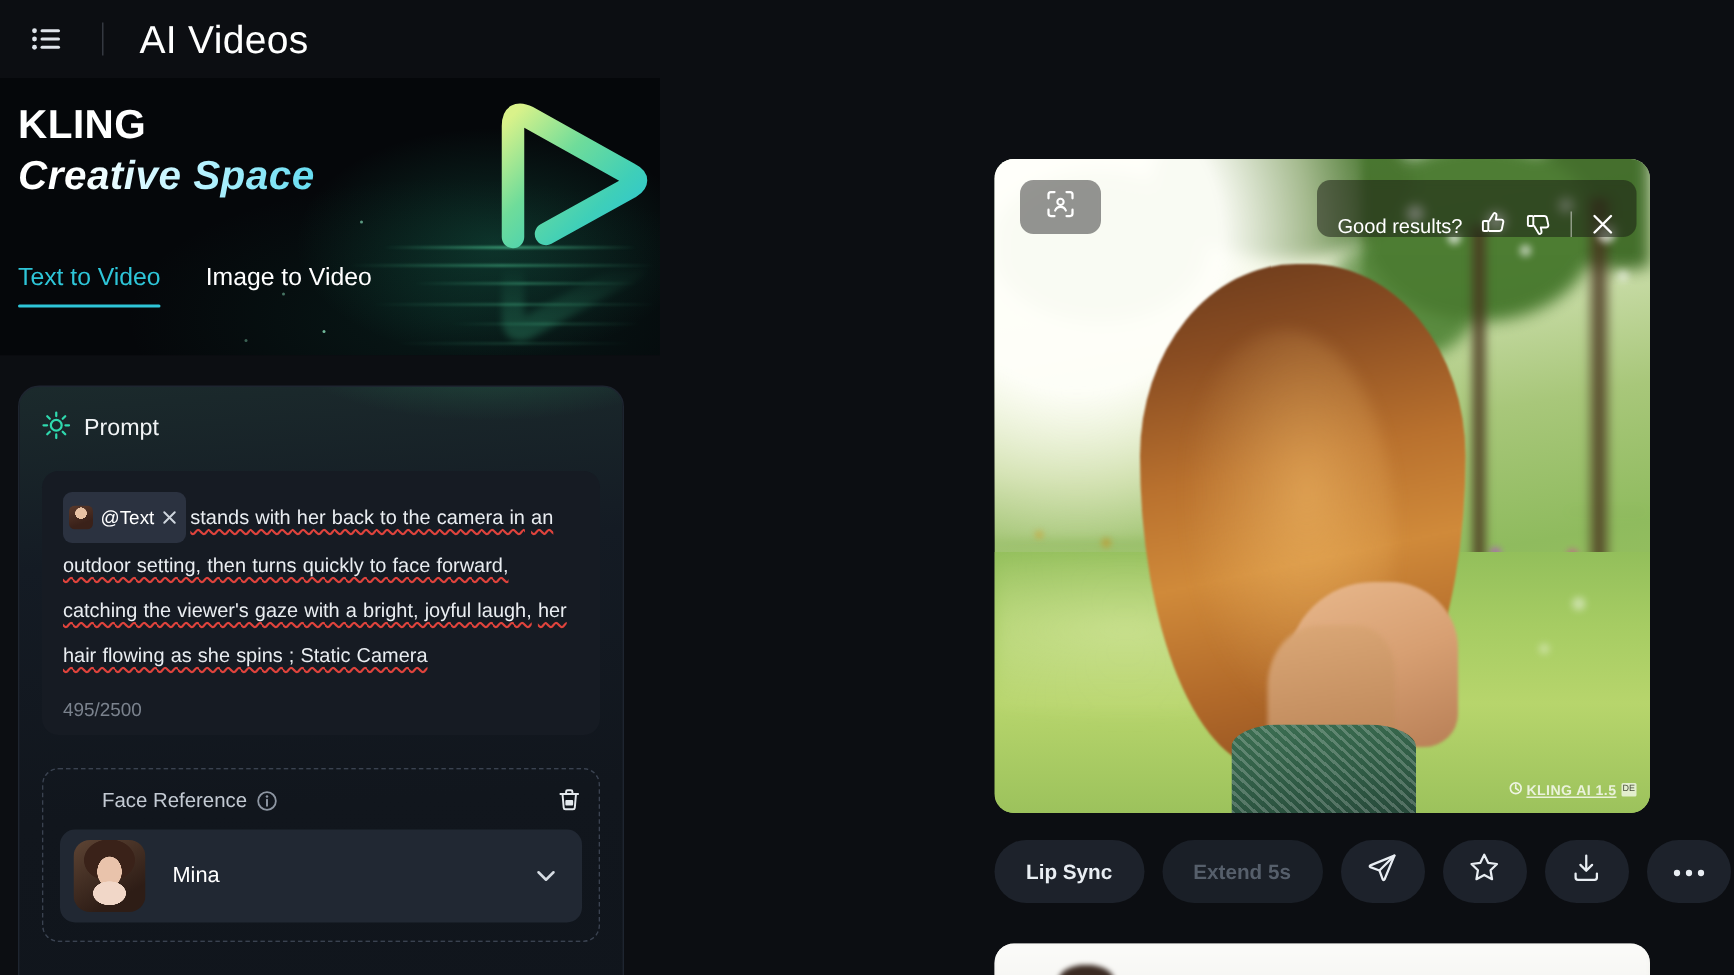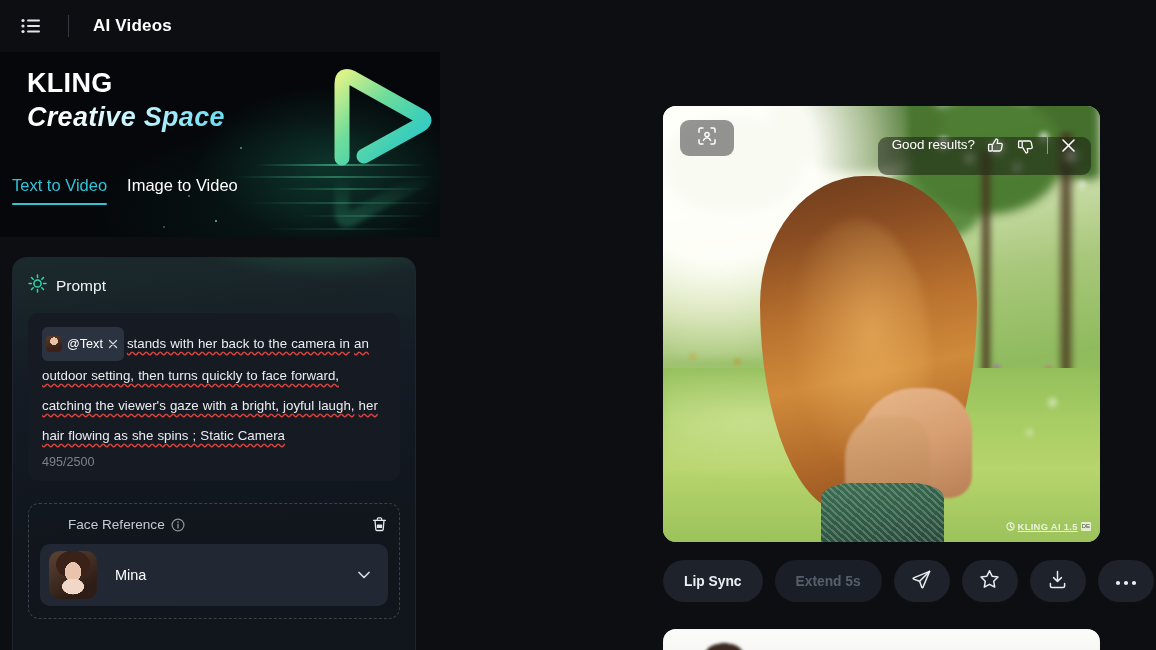--- a/index.html
+++ b/index.html
@@ -33,22 +33,22 @@
   .menu-btn svg { display: block; }
 
   .topbar-divider {
     width: 1px;
     height: 22px;
     background: #343840;
     margin: 0 24px 0 22px;
   }
 
   .app-title {
-    font-size: 17px;
-    font-weight: 700;
+    font-size: 26px;
+    font-weight: 400;
     letter-spacing: .2px;
     color: #fff;
     white-space: nowrap;
   }
 
   .model-pill {
     margin-left: 18px;
     height: 30px;
     display: flex;
     align-items: center;
@@ -146,21 +146,20 @@
     filter: blur(2.4px);
     -webkit-mask-image: linear-gradient(to top, transparent 10%, #000 95%);
             mask-image: linear-gradient(to top, transparent 10%, #000 95%);
   }
 
   .hero-text {
     position: absolute;
     left: 12px;
     top: 14px;
     z-index: 3;
-    margin-left: 15px;
   }
   .hero-line1 {
     font-size: 27px;
     font-weight: 700;
     letter-spacing: .3px;
     color: #ffffff;
     line-height: 1.26;
   }
   .hero-line2 {
     font-size: 27px;
@@ -173,21 +172,21 @@
     color: transparent;
     font-style: italic;
   }
 
   
   .tabs {
     position: absolute;
     left: 12px;
     top: 124px;
     display: flex;
-    gap: 20px;
+    gap: 30px;
     z-index: 4;
   }
   .tab {
     font-size: 16.5px;
     color: #ffffff;
     padding-bottom: 10px;
     cursor: pointer;
     position: relative;
     white-space: nowrap;
   }
@@ -270,21 +269,21 @@
   }
   .chip-x { color: #cfd6de; display: flex; align-items: center; cursor: pointer; }
 
   .sp { 
     text-decoration: underline wavy #e0433c;
     text-decoration-skip-ink: none;
     text-underline-offset: 3px;
   }
 
   .char-count {
-    margin-top: 4px;
+    margin-top: 14px;
     font-size: 12.6px;
     color: #7a828d;
   }
 
   
   .face-ref {
     margin-top: 22px;
     border: 1px dashed #3a4250;
     border-radius: 11px;
     padding: 12px 11px;
@@ -456,27 +455,26 @@
     background: rgba(60,60,60,.54);
     display: flex; align-items: center; justify-content: center;
     cursor: pointer;
     backdrop-filter: blur(2px);
   }
   .feedback-bar {
     position: absolute;
     right: 9px; top: 14px;
     height: 38px;
     display: flex;
-    align-items: flex-start;
+    align-items: flex-end;
     gap: 12px;
     padding: 0 14px;
     border-radius: 9px;
     background: rgba(24,26,20,.52);
     backdrop-filter: blur(3px);
-    margin-top: 17px;
   }
   .feedback-label {
     font-size: 13.4px;
     color: #ffffff;
     white-space: nowrap;
   }
   .fb-icon { display: flex; align-items: center; cursor: pointer; color: #fff; }
   .fb-sep { width: 1px; height: 17px; background: rgba(255,255,255,.45); }
 
   .watermark {

